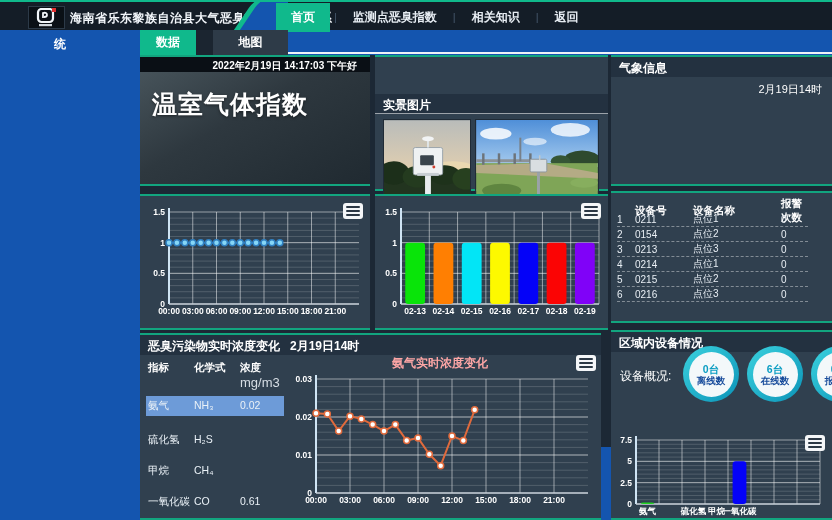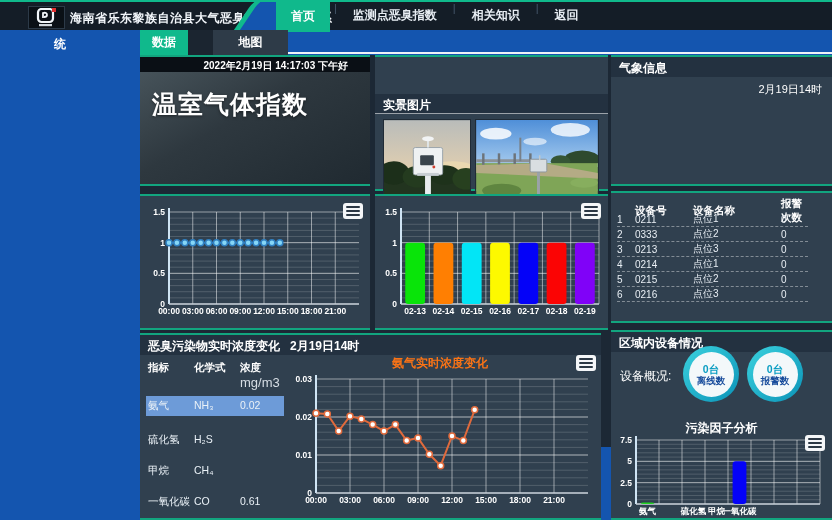--- a/index.html
+++ b/index.html
@@ -13,49 +13,49 @@
   .logo { position:absolute; left:28px; top:4px; width:37px; height:23px;
           background:#0a1016; border:1px solid #2c3a48; display:flex;
           align-items:center; justify-content:center; }
   .app-title { position:absolute; left:70px; top:8px; font-size:12px; font-weight:bold;
                color:#f2f6fa; letter-spacing:0.5px; white-space:nowrap; }
   .swoosh { position:absolute; left:218px; top:0; width:70px; height:30px; overflow:hidden; }
   .swoosh .s-teal { position:absolute; left:24px; top:-6px; width:60px; height:44px;
                     background:#10b98c; transform:skewX(-34deg); border-radius:12px 0 0 0; }
   .swoosh .s-blue { position:absolute; left:30px; top:-6px; width:60px; height:44px;
                     background:#1455af; transform:skewX(-34deg); border-radius:12px 0 0 0; }
-  .nav { position:absolute; left:276px; top:0; height:30px; display:flex; }
+  .nav { position:absolute; left:276px; top:0; height:30px; display:flex; align-items:center; }
   .nav-btn { font-size:12px; font-weight:bold; color:#e7edf3; padding:5px 12px; cursor:default;
              white-space:nowrap; }
   .nav-btn.active { background:#10b98c; color:#fff; padding:6px 15px; }
   .nav-sep { color:#46586c; font-size:11px; padding:0 4px; }
 
   
   .wrap-label { position:absolute; left:54px; top:36px; font-size:12px; font-weight:bold; color:#fff; }
   .tabstrip { position:absolute; left:140px; top:30px; width:148px; height:25px; background:#1b2530; }
   .tab { position:absolute; top:0; height:25px; display:flex; align-items:center;
          justify-content:center; font-size:12px; font-weight:bold; color:#fff; cursor:default; }
-  .tab-data { left:0; width:48px; background:#10b98c; }
+  .tab-data { left:0; width:56px; background:#10b98c; }
   .tab-map  { left:73px; width:75px; background:#2e3b48; }
   .row2-line { position:absolute; left:288px; top:52px; width:544px; height:2px; background:#eef3f7; }
 
   
   .main-bg { position:absolute; left:140px; top:55px; width:692px; height:392px; background:#1c2835; }
 
   .panel { position:absolute; background:#30404f; border-top:2px solid #12a57f;
            border-bottom:2px solid #12a57f; }
   .panel-h { height:20px; background:#233140; color:#fff; font-weight:bold; font-size:12px;
              padding:3px 8px; white-space:nowrap; }
   .panel-h.underline { border-bottom:1px solid rgba(255,255,255,.55);margin-top:37px; }
 
   
   .p-greet { left:140px; top:55px; width:230px; height:131px;
              background:linear-gradient(150deg,#4a575e 0%, #2e383f 45%, #202a31 100%); }
   .greet-date { height:15px; background:#0a0f15; color:#fff; font-size:10px; font-weight:bold;
-                text-align:right; padding:2px 22px 0 0; white-space:nowrap; }
+                text-align:right; padding:2px 13px 0 0; white-space:nowrap; }
   .greet-big { color:#fff; font-size:25px; font-weight:bold; padding:16px 0 0 12px;
                letter-spacing:1px; text-shadow:0 1px 3px rgba(0,0,0,.5); }
 
   
   .p-photos { left:375px; top:55px; width:233px; height:136px; }
   .photo-row { display:flex; gap:4px; padding:5px 8px; }
   .photo-row svg { display:block; border:1px solid #202b36; }
 
   
   .p-weather { left:611px; top:55px; width:221px; height:131px; }
@@ -78,21 +78,21 @@
   .p-bottom { left:140px; top:333px; width:461px; height:187px; }
   .bottom-h { display:flex; gap:10px; }
   .conc-table { position:absolute; left:8px; top:26px; width:134px; }
   .conc-row { display:grid; grid-template-columns:46px 46px 42px; align-items:start;
               color:#eaf1f7; font-size:10.5px; }
   .conc-row.head { font-weight:bold; color:#fff; margin-bottom:6px; }
   .conc-row .unit { font-size:13px; font-weight:normal; color:#d7dee5; }
   .conc-row.sel { background:#6d9bd8; padding:3px 2px; margin:0 -2px 14px -2px; }
   .conc-row.norm { margin-bottom:11px; padding:3px 0; }
   .g-chart { position:absolute; left:142px; top:20px; width:316px; height:164px; }
-  .g-title { text-align:center; color:#f97316; font-size:12px; font-weight:bold; height:16px; }
+  .g-title { text-align:center; color:#fca5a5; font-size:12px; font-weight:bold; height:16px; }
 
   
   .p-devices { left:611px; top:330px; width:221px; height:190px; }
   .dev-row { position:absolute; left:0; top:12px; width:221px; height:62px; }
   .dev-label { position:absolute; left:9px; top:24px; color:#fff; font-size:12px; }
   .circles { position:absolute; left:72px; top:2px; display:flex; gap:8px; }
   .stat-circle { width:56px; height:56px; border-radius:50%;
                  background:linear-gradient(135deg,#3bd2de,#0b93b8);
                  display:flex; align-items:center; justify-content:center; }
   .stat-inner { width:45px; height:45px; border-radius:50%; background:#f3f8fa;
@@ -350,21 +350,21 @@
           <div>报警次数</div>
         </div>
         <div class="alarm-row">
           <div>1</div>
           <div>0211</div>
           <div>点位1</div>
           <div>0</div>
         </div>
         <div class="alarm-row">
           <div>2</div>
-          <div>0333</div>
+          <div>0154</div>
           <div>点位2</div>
           <div>0</div>
         </div>
         <div class="alarm-row">
           <div>3</div>
           <div>0213</div>
           <div>点位3</div>
           <div>0</div>
         </div>
         <div class="alarm-row">
@@ -493,27 +493,32 @@
       <div class="dev-label">设备概况:</div>
       <div class="circles">
           <div class="stat-circle">
             <div class="stat-inner">
               <div class="stat-val">0台</div>
               <div class="stat-lab">离线数</div>
             </div>
           </div>
           <div class="stat-circle">
             <div class="stat-inner">
+              <div class="stat-val">6台</div>
+              <div class="stat-lab">在线数</div>
+            </div>
+          </div>
+          <div class="stat-circle">
+            <div class="stat-inner">
               <div class="stat-val">0台</div>
               <div class="stat-lab">报警数</div>
             </div>
           </div>
         </div>
     </div>
-    <div class="dev-chart-title">污染因子分析</div>
     <svg class="dev-svg" width="213" height="86" viewBox="0 0 213 86">
         <line x1="21" x2="205" y1="63.733333333333334" y2="63.733333333333334" stroke="rgba(255,255,255,0.16)" stroke-width="1"></line>
         <line x1="21" x2="205" y1="59.46666666666667" y2="59.46666666666667" stroke="rgba(255,255,255,0.16)" stroke-width="1"></line>
         <line x1="21" x2="205" y1="55.2" y2="55.2" stroke="rgba(255,255,255,0.16)" stroke-width="1"></line>
         <line x1="21" x2="205" y1="50.93333333333334" y2="50.93333333333334" stroke="rgba(255,255,255,0.16)" stroke-width="1"></line>
         <line x1="21" x2="205" y1="46.66666666666667" y2="46.66666666666667" stroke="rgba(255,255,255,0.16)" stroke-width="1"></line>
         <line x1="21" x2="205" y1="42.4" y2="42.4" stroke="rgba(255,255,255,0.16)" stroke-width="1"></line>
         <line x1="21" x2="205" y1="38.13333333333333" y2="38.13333333333333" stroke="rgba(255,255,255,0.16)" stroke-width="1"></line>
         <line x1="21" x2="205" y1="33.86666666666667" y2="33.86666666666667" stroke="rgba(255,255,255,0.16)" stroke-width="1"></line>
         <line x1="21" x2="205" y1="29.6" y2="29.6" stroke="rgba(255,255,255,0.16)" stroke-width="1"></line>

